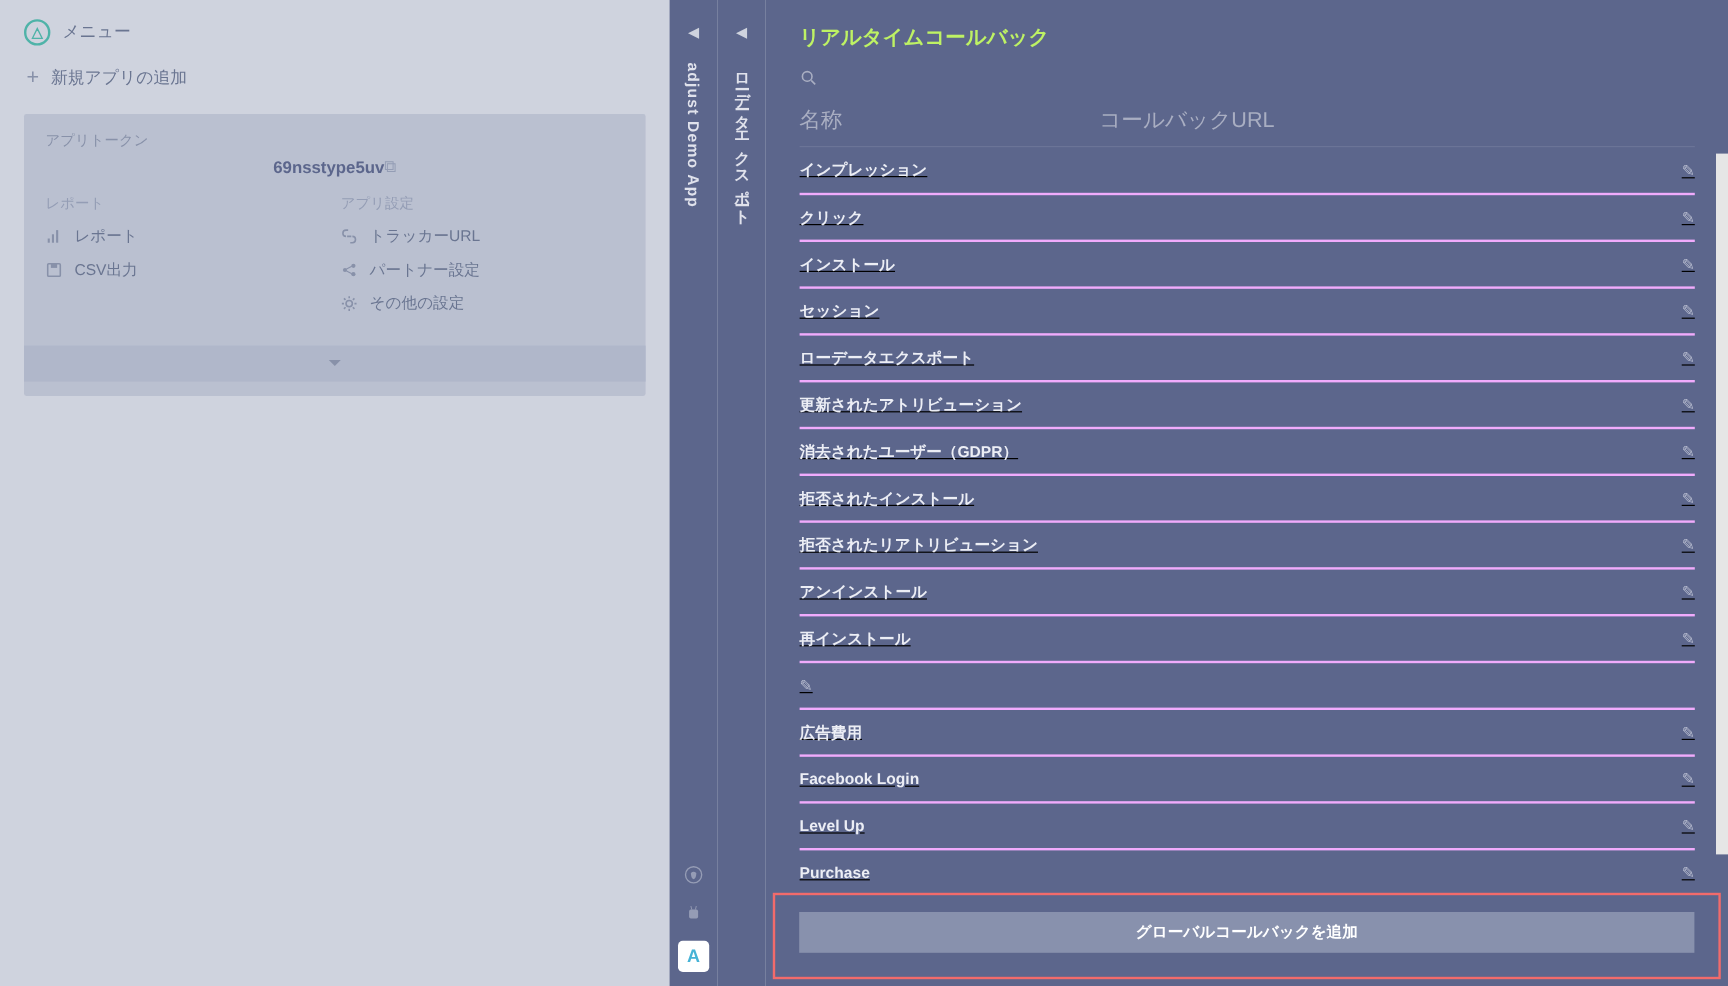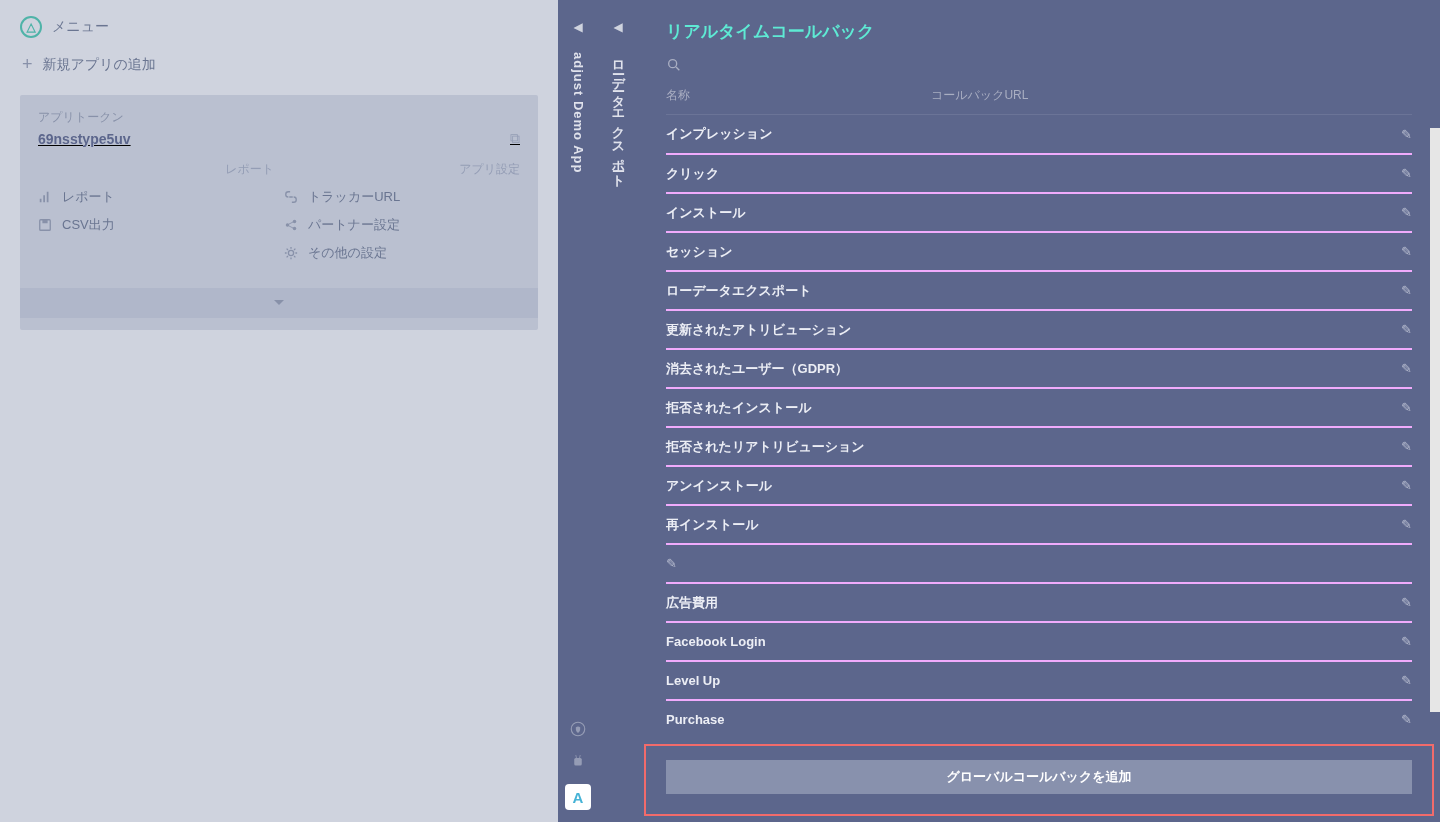--- a/index.html
+++ b/index.html
@@ -9,45 +9,45 @@
   background: #cfd3de; display: flex; position: relative;
 }
 .left-panel { width: 558px; height: 100%; background: #cfd3de; padding: 16px 20px; }
 .menu-row { display: flex; align-items: center; gap: 10px; color: #6a7591; font-size: 14px; margin-bottom: 16px; }
 .logo-circle { width: 22px; height: 22px; border: 2px solid #4fb3a8; border-radius: 50%; display: flex; align-items: center; justify-content: center; }
 .logo-inner { font-size: 12px; color: #4fb3a8; font-weight: bold; }
 .add-app-row { display: flex; align-items: center; gap: 10px; color: #6a7591; font-size: 14px; margin-bottom: 20px; cursor: pointer; padding-left: 2px; }
 .plus { font-size: 18px; color: #8891a9; }
 .app-card { background: #bac0d0; padding: 14px 18px 12px 18px; border-radius: 2px; }
 .token-label { font-size: 12px; color: #8891a9; margin-bottom: 4px; }
-.token-row { display: flex; align-items: center; justify-content: space-between; margin-bottom: 14px; text-decoration: underline; }
+.token-row { display: flex; align-items: center; justify-content: center; margin-bottom: 14px; }
 .token-val { font-size: 14px; color: #5c668c; font-weight: 600; }
 .copy-ic { color: #949db5; font-size: 14px; }
 .card-cols { display: flex; gap: 10px; padding-bottom: 16px; }
-.card-col { flex: 1; text-align: right; }
+.card-col { flex: 1; }
 .col-head { font-size: 12px; color: #949db5; margin-bottom: 10px; }
 .col-item { display: flex; align-items: center; gap: 10px; color: #6a7591; font-size: 13px; margin-bottom: 10px; cursor: pointer; }
 .col-item svg, .col-item .ic { width: 14px; height: 14px; flex-shrink: 0; }
 .expand-bar { background: #b0b7ca; height: 30px; display: flex; align-items: center; justify-content: center; cursor: pointer; margin: 0 -18px; }
 .expand-bar svg { fill: #8891a9; }
 
 .vrail { width: 40px; height: 100%; background: #5c668c; display: flex; flex-direction: column; align-items: center; padding-top: 20px; position: relative; }
 .vrail .arrow { color: #cfd3de; font-size: 12px; }
 .vrail .vtext { writing-mode: vertical-rl; color: #e0e2ec; font-size: 13px; margin-top: 18px; letter-spacing: 1px; font-weight: 600; }
 .vrail .bottom-icons { position: absolute; bottom: 12px; display: flex; flex-direction: column; gap: 14px; align-items: center; }
 .apple-ic, .android-ic { width: 18px; height: 18px; opacity: .5; }
 .adjust-badge { width: 26px; height: 26px; background: #fff; border-radius: 4px; display: flex; align-items: center; justify-content: center; font-weight: 700; color: #46b3d6; font-size: 15px; }
 
 .main-panel { flex: 1; height: 100%; background: #5c668c; display: flex; flex-direction: column; position: relative; }
-.main-title { color: #5eead4; font-size: 17px; font-weight: 700; padding: 20px 28px 14px 28px; }
+.main-title { color: #bef264; font-size: 17px; font-weight: 700; padding: 20px 28px 14px 28px; }
 .search-row { padding: 0 28px 10px 28px; }
 .search-row svg { width: 16px; height: 16px; }
-.th-row { display: flex; padding: 0 16px 10px 28px; color: #a9aec2; font-size: 12px; gap: 15px; }
+.th-row { display: flex; padding: 0 16px 10px 28px; color: #a9aec2; font-size: 18px; gap: 0; }
 .th-name { width: 250px; }
-.list { flex: 1; overflow-y: auto; padding: 0 28px; }
+.list { flex: 1; overflow-y: auto; padding: 0 28px; text-decoration: underline; }
 .cb-row { display: flex; align-items: center; height: 39px; border-top: 2px solid #f0abfc; cursor: pointer; }
 .cb-row:first-child { border-top: 1px solid #6b7497; }
 .cb-name { color: #eceef5; font-size: 13px; font-weight: 600; flex: 1; }
 .edit-ic { color: #b8bdd0; font-size: 13px; transform: rotate(0deg); }
 
 .footer { padding: 14px 20px 20px 20px; border: 2px solid #f26b6b; border-top: 2px solid #f26b6b; margin: 0 6px 6px 6px; position: relative; }
 .add-global-btn { width: 100%; height: 34px; background: #8891ad; color: #fff; font-size: 13px; font-weight: 600; border: none; border-radius: 0; cursor: pointer; }
 
 .right-scroll { position: absolute; right: 0; top: 128px; width: 10px; height: 584px; background: #e6e6e6; }
 </style>

